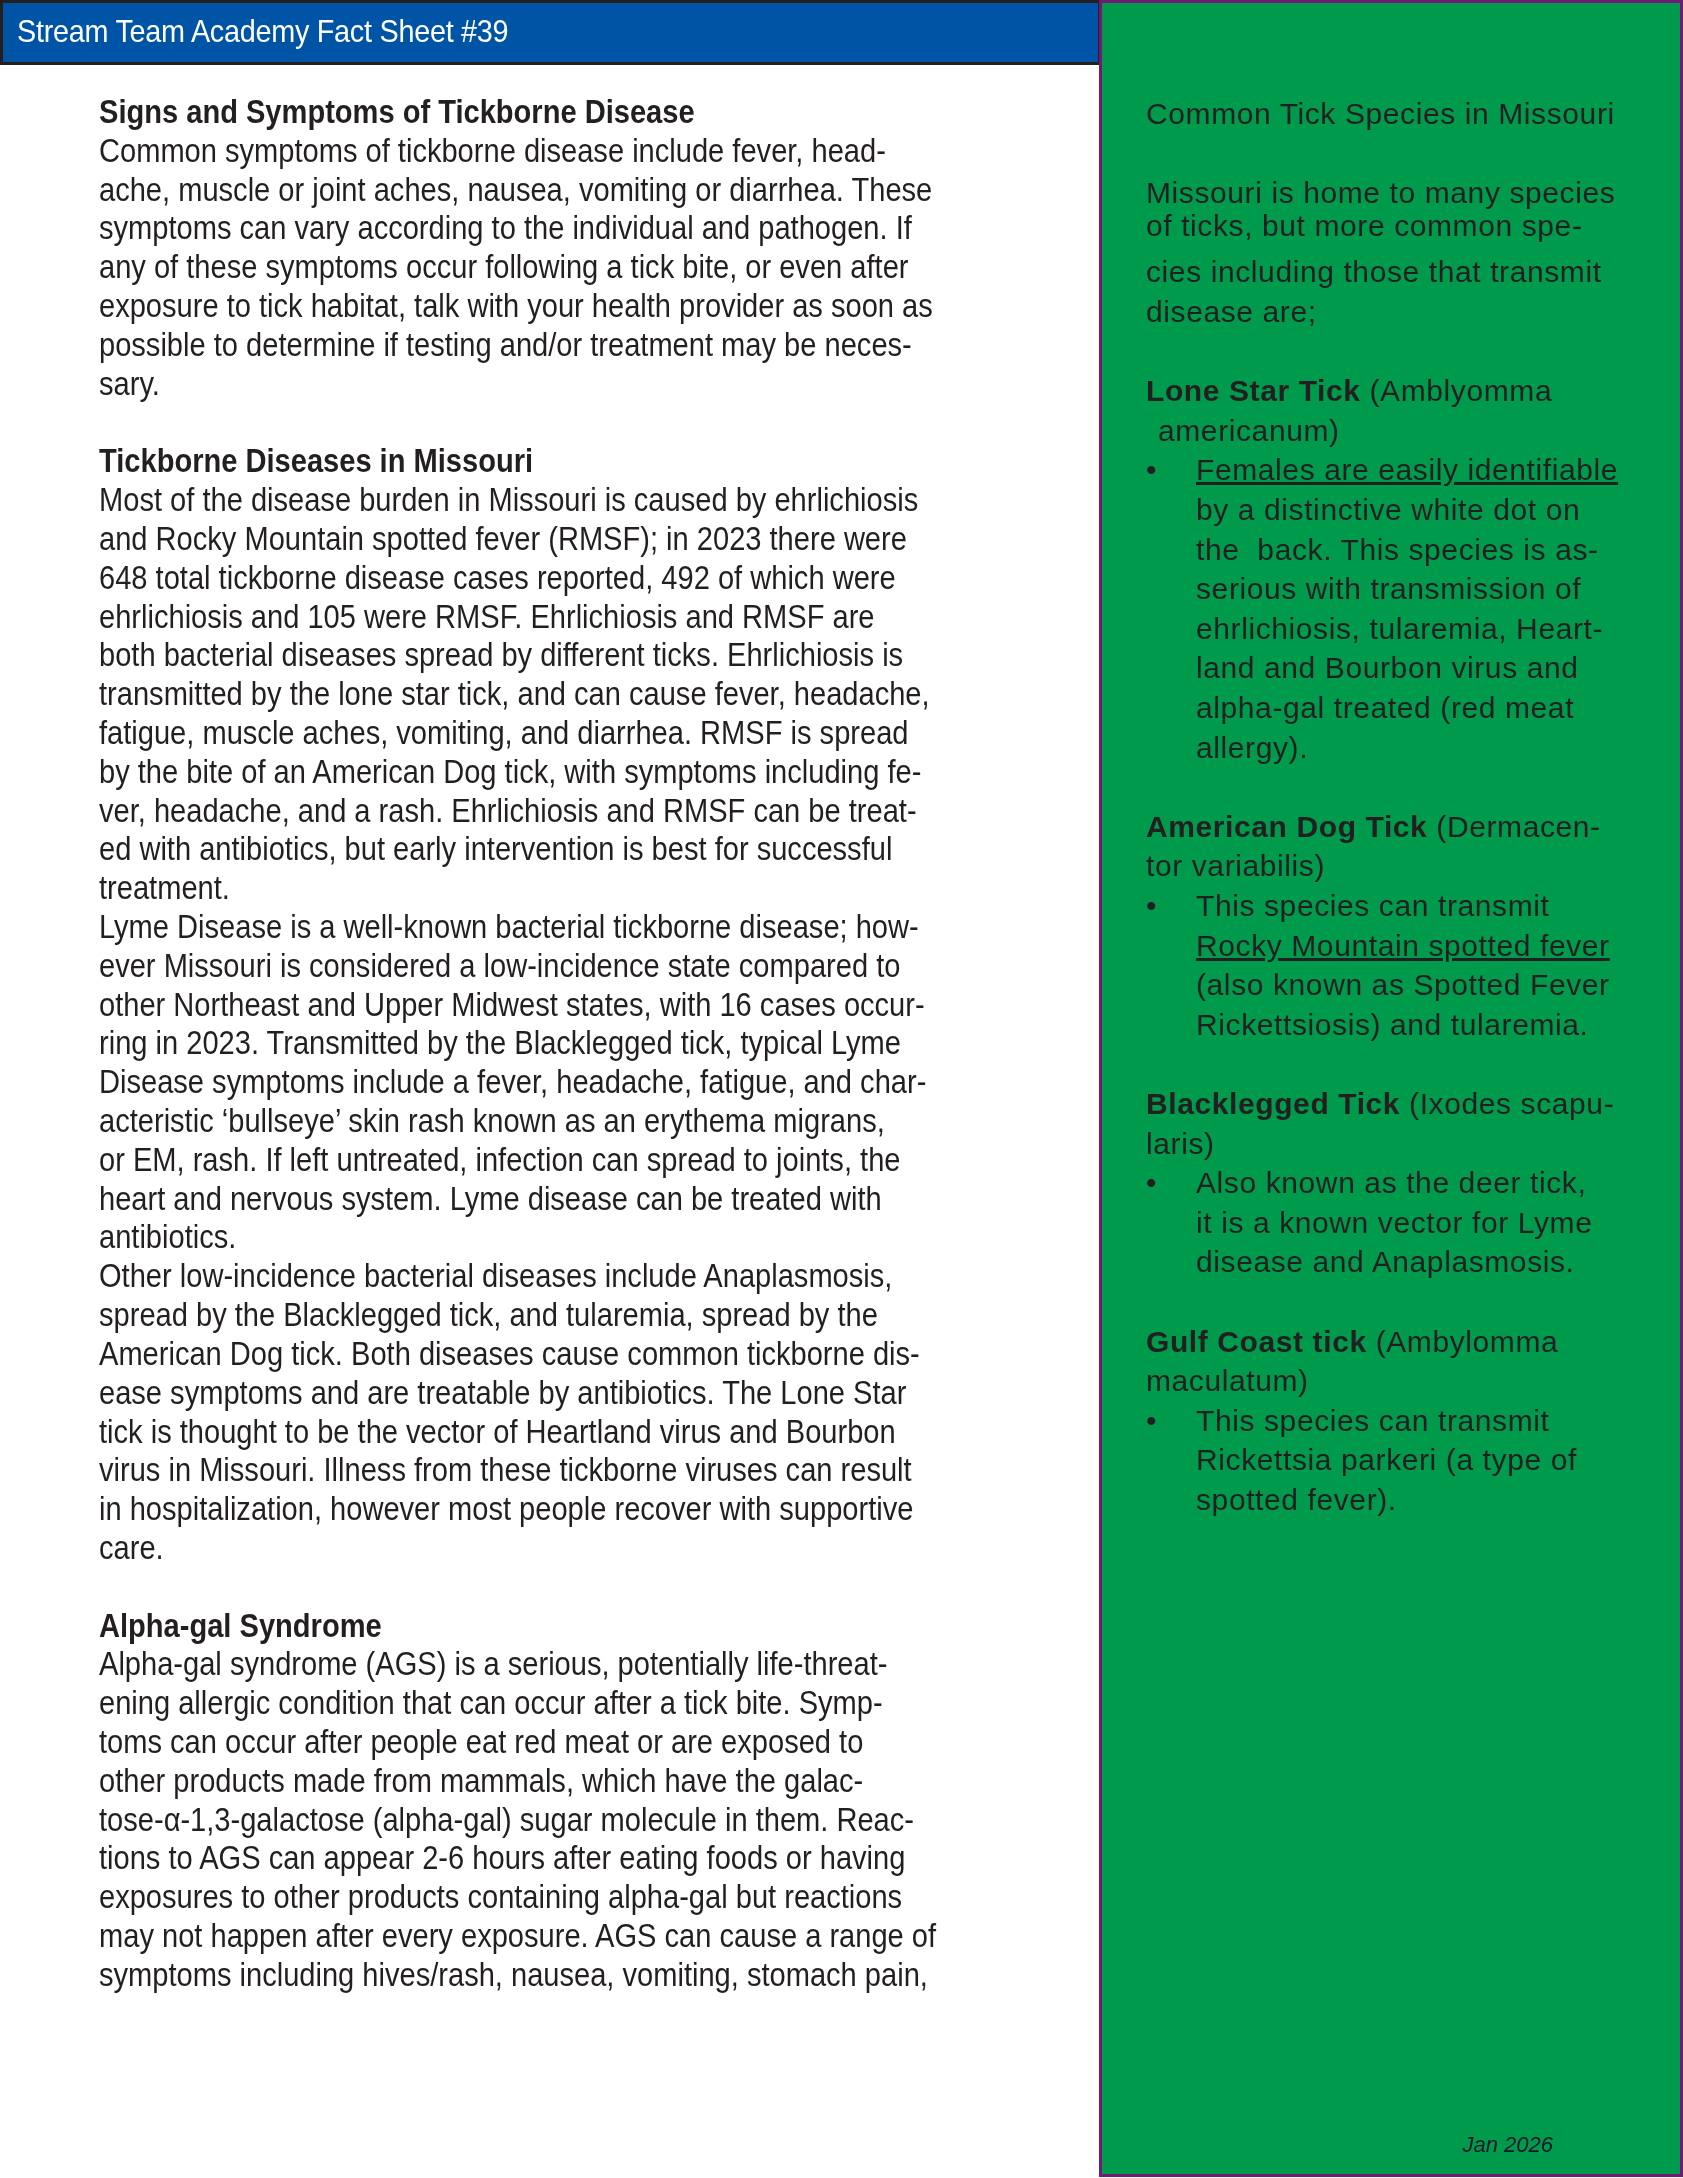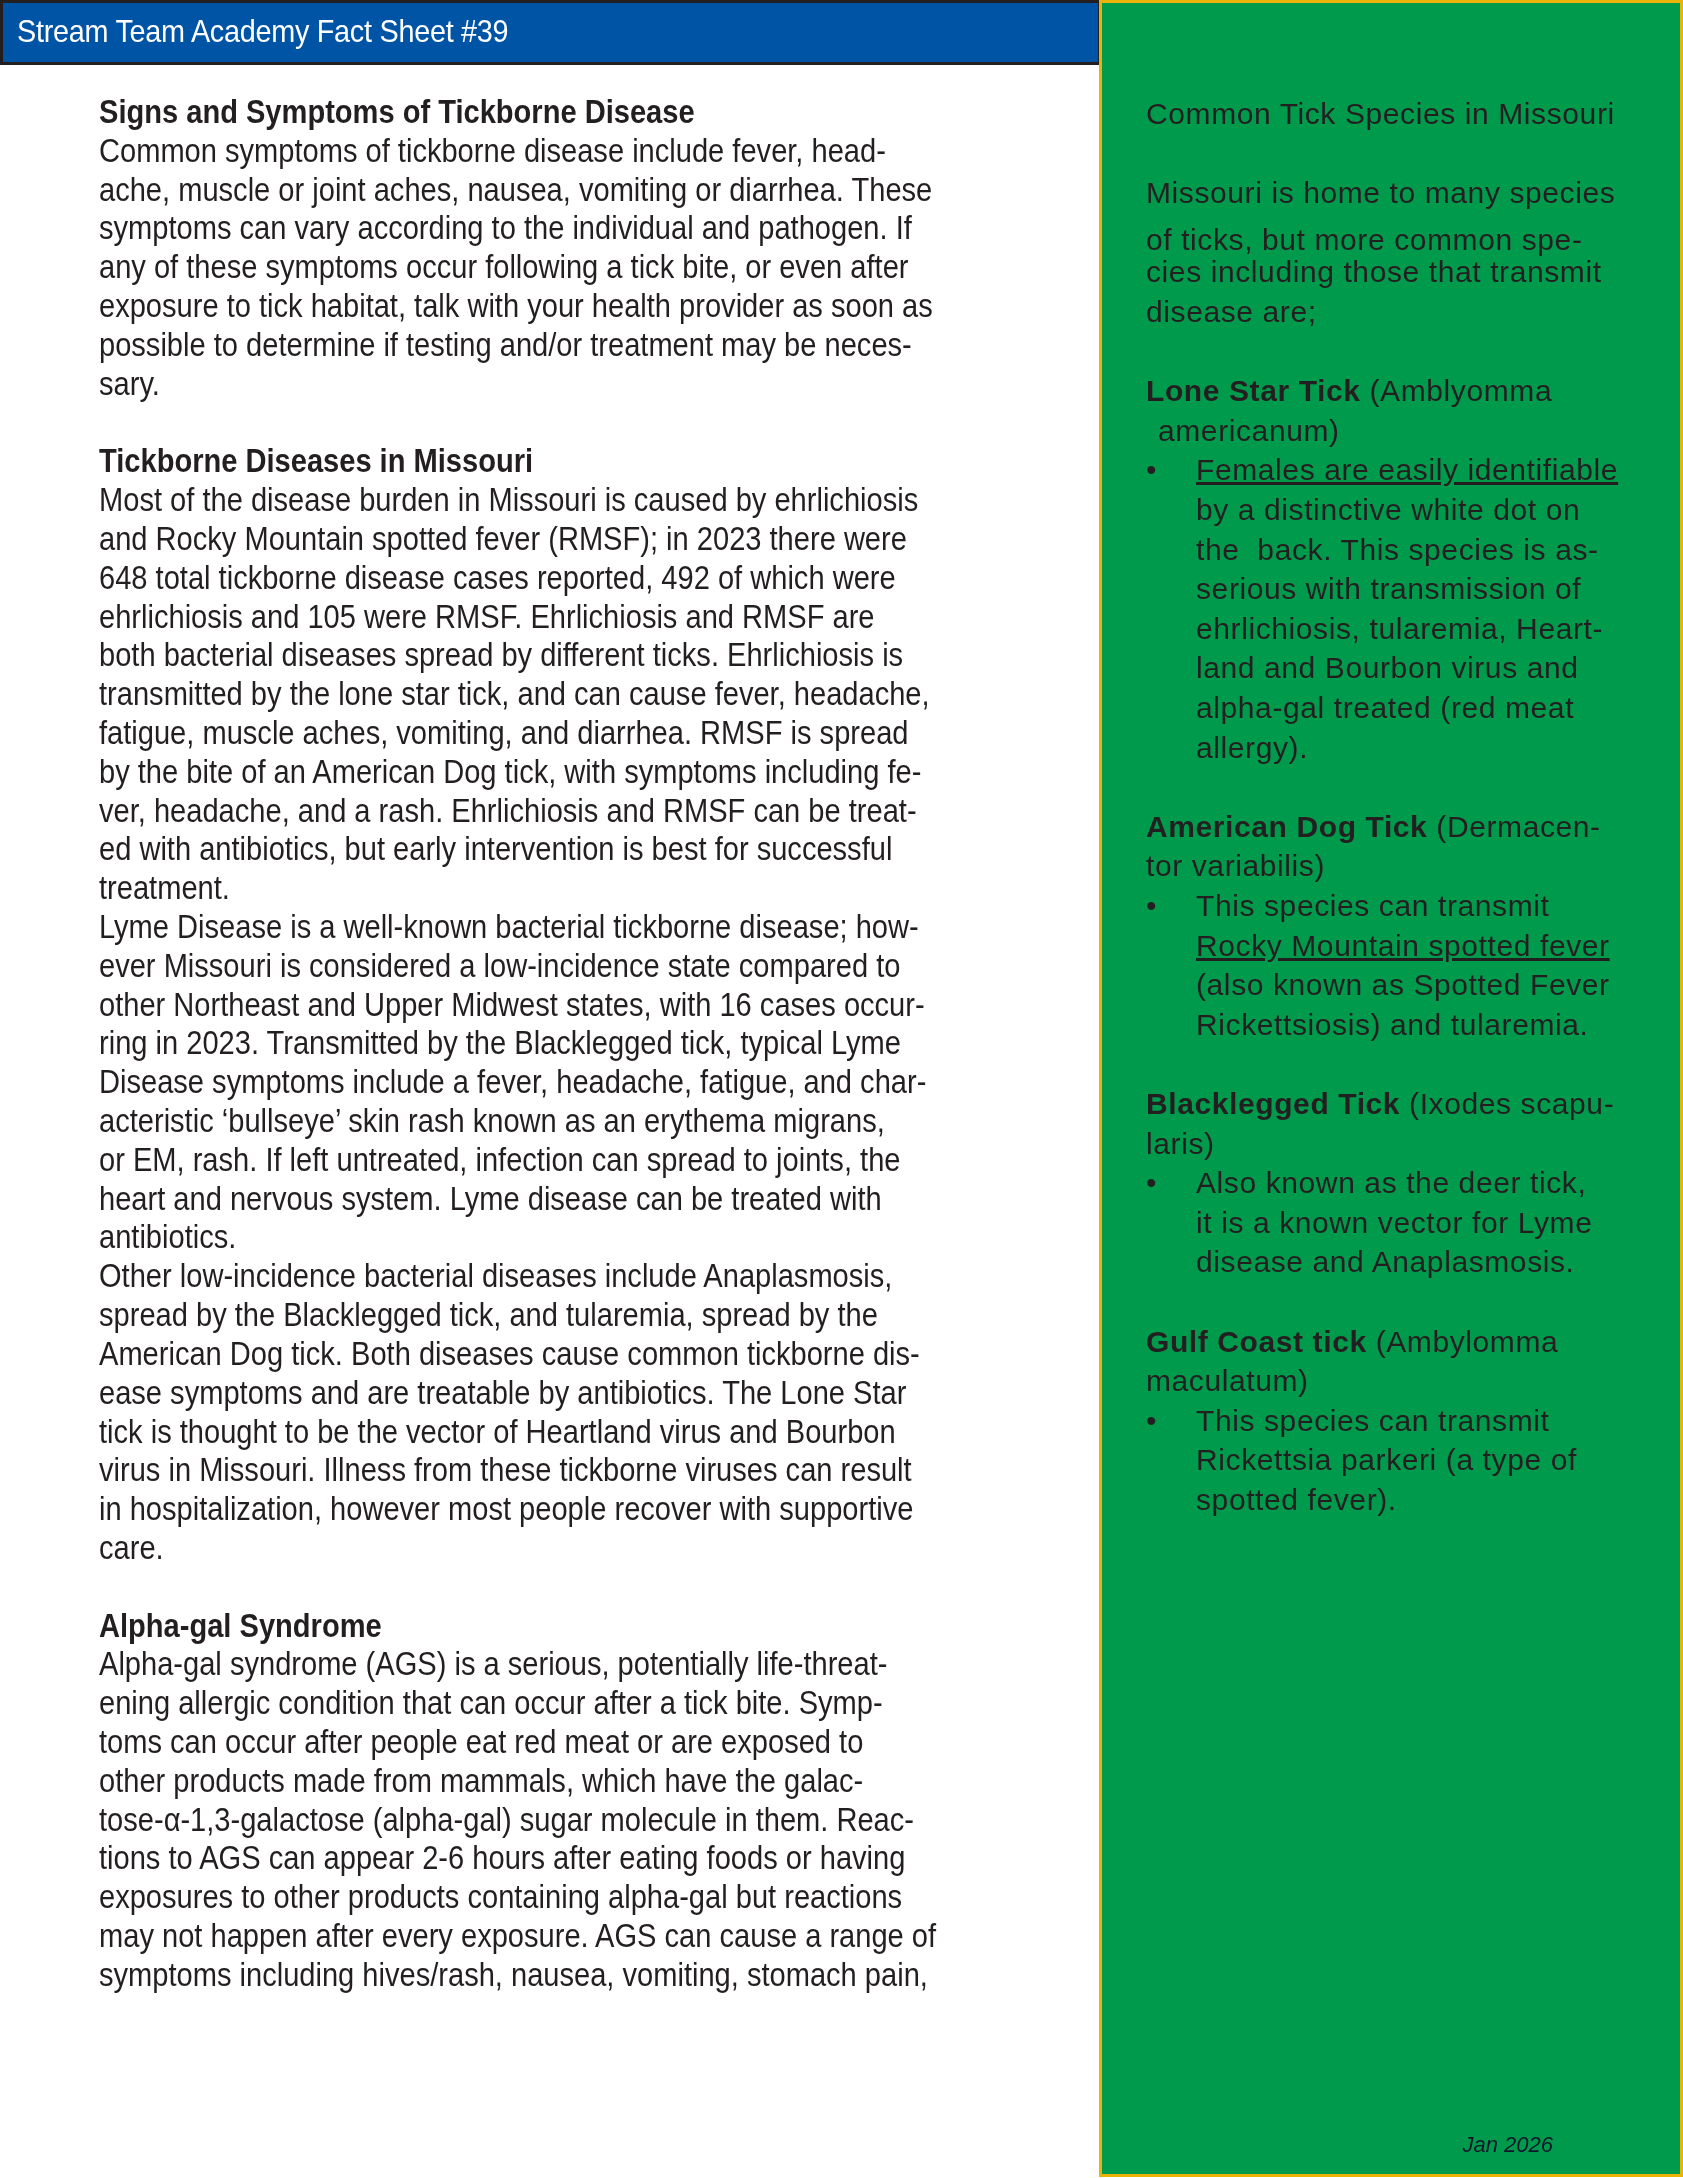--- a/index.html
+++ b/index.html
@@ -3,21 +3,21 @@
 <meta charset="utf-8">
 <style>
   html, body { margin:0; padding:0; }
   body { width:1683px; height:2178px; position:relative; background:#ffffff; overflow:hidden;
          font-family:"Liberation Sans", sans-serif; color:#231f20; }
   .header-bar { position:absolute; left:0; top:0; width:1095px; height:59px;
                 background:#0054a6; border:3px solid #231f20; }
   .header-title { position:absolute; left:14px; top:10px; font-size:32px; color:#ffffff;
                   white-space:nowrap; transform:scaleX(0.9); transform-origin:left top; letter-spacing:-0.3px; }
   .side-panel { position:absolute; left:1099px; top:0; width:578px; height:2171px;
-                background:#009a4c; border:3px solid #eab308; }
+                background:#009a4c; border:3px solid #701a75; }
   .left-col { position:absolute; left:99px; top:91px; width:990px; }
   .line { position:absolute; left:0; height:40px; line-height:40px; white-space:nowrap; }
   .left-col .line { font-size:34px; transform:scaleX(0.855); transform-origin:left center; }
   .left-col .line.heading { font-weight:bold; }
   .right-col { position:absolute; left:44px; top:91px; width:525px; }
   .right-col .line { font-size:30px; letter-spacing:0.6px; }
   .right-col .bold { font-weight:bold; }
   .right-col .bullet-dot { position:absolute; left:0; top:0; }
   .right-col .bullet-text { position:absolute; left:50px; top:0; }
   .footer-date { position:absolute; right:127px; bottom:16px; font-size:22px; font-style:italic; color:#0f172a; }
@@ -76,21 +76,21 @@
     <div class="line" style="top: 1746px;">tions to AGS can appear 2-6 hours after eating foods or having</div>
     <div class="line" style="top: 1785px;">exposures to other products containing alpha-gal but reactions</div>
     <div class="line" style="top: 1824px;">may not happen after every exposure. AGS can cause a range of</div>
     <div class="line" style="top: 1863px;">symptoms including hives/rash, nausea, vomiting, stomach pain,</div>
   </div>
 
 <div class="side-panel">
   <div class="right-col" id="right-col">
       <div class="line" style="top: 0px;">Common Tick Species in Missouri</div>
       <div class="line" style="top: 79px;">Missouri is home to many species</div>
-      <div class="line" style="top: 126px;">of ticks, but more common spe-</div>
+      <div class="line" style="top: 112px;">of ticks, but more common spe-</div>
       <div class="line" style="top: 158px;">cies including those that transmit</div>
       <div class="line" style="top: 198px;">disease are;</div>
       <div class="line" style="top: 277px;"><span class="bold">Lone Star Tick</span><span style="white-space: pre;"> (Amblyomma</span></div>
       <div class="line" style="top: 317px; margin-left: 12px;">americanum)</div>
       <div class="line" style="top: 356px;">
         <span class="bullet-dot">•</span>
         <span class="bullet-text" style="white-space: pre; text-decoration: underline;">Females are easily identifiable</span>
       </div>
       <div class="line" style="top: 396px;">
         <span class="bullet-text" style="white-space: pre;">by a distinctive white dot on</span>

